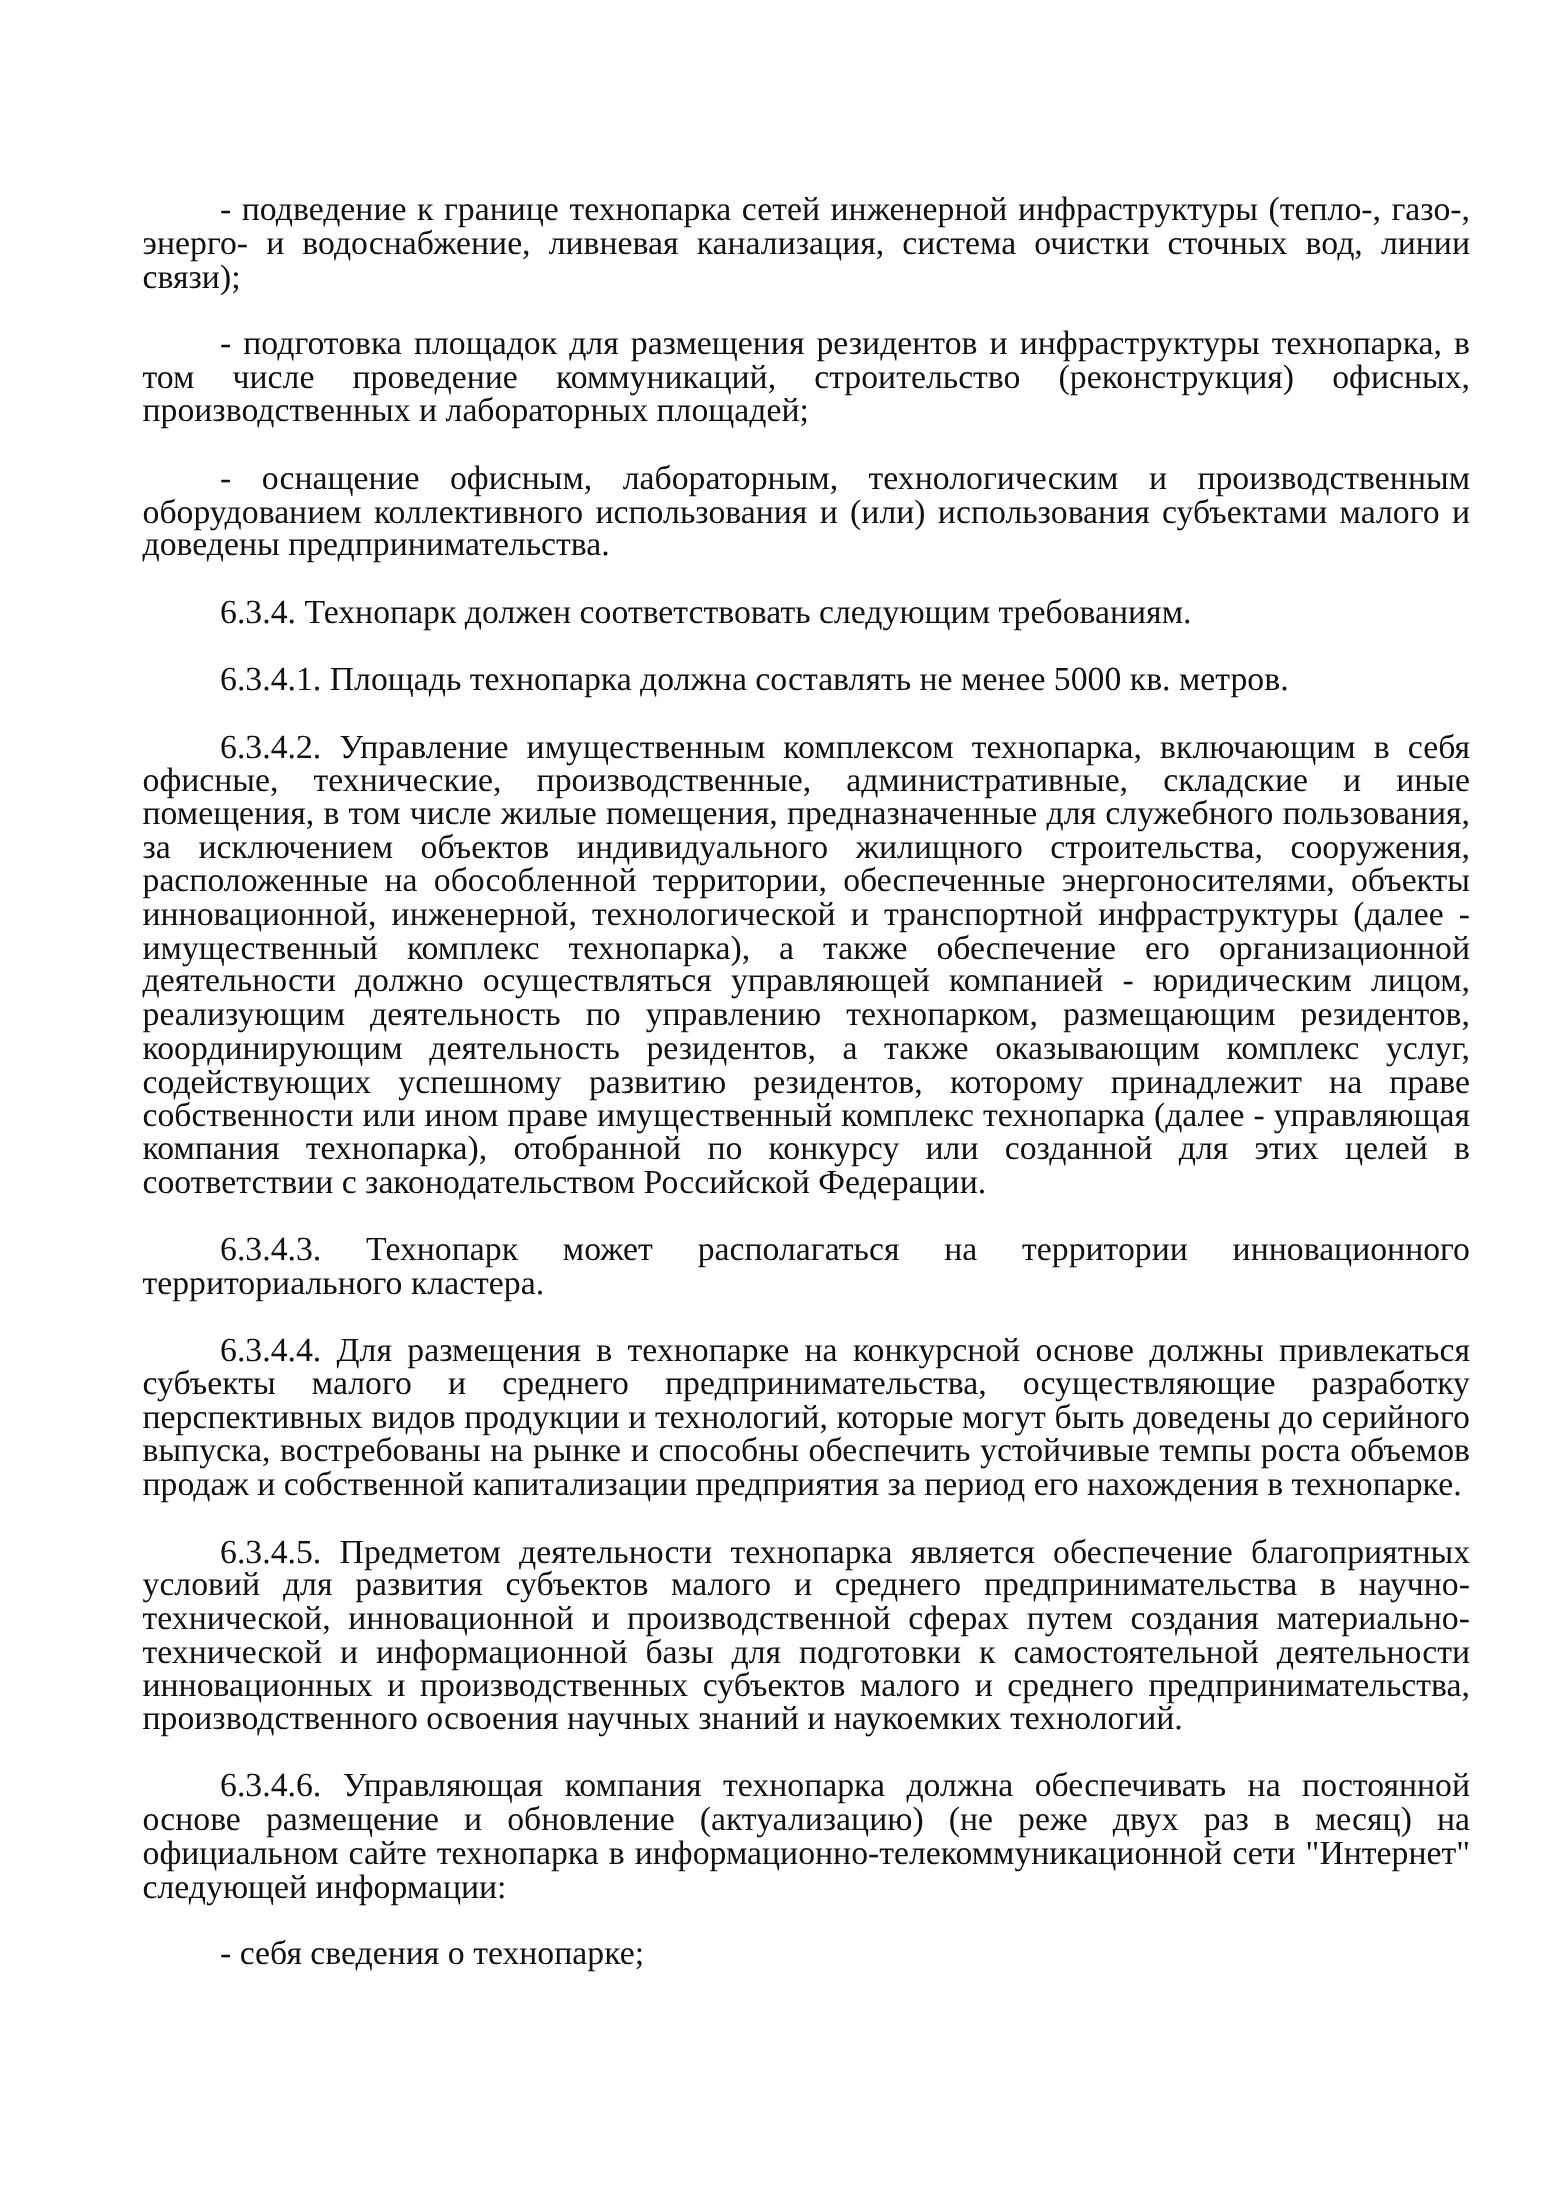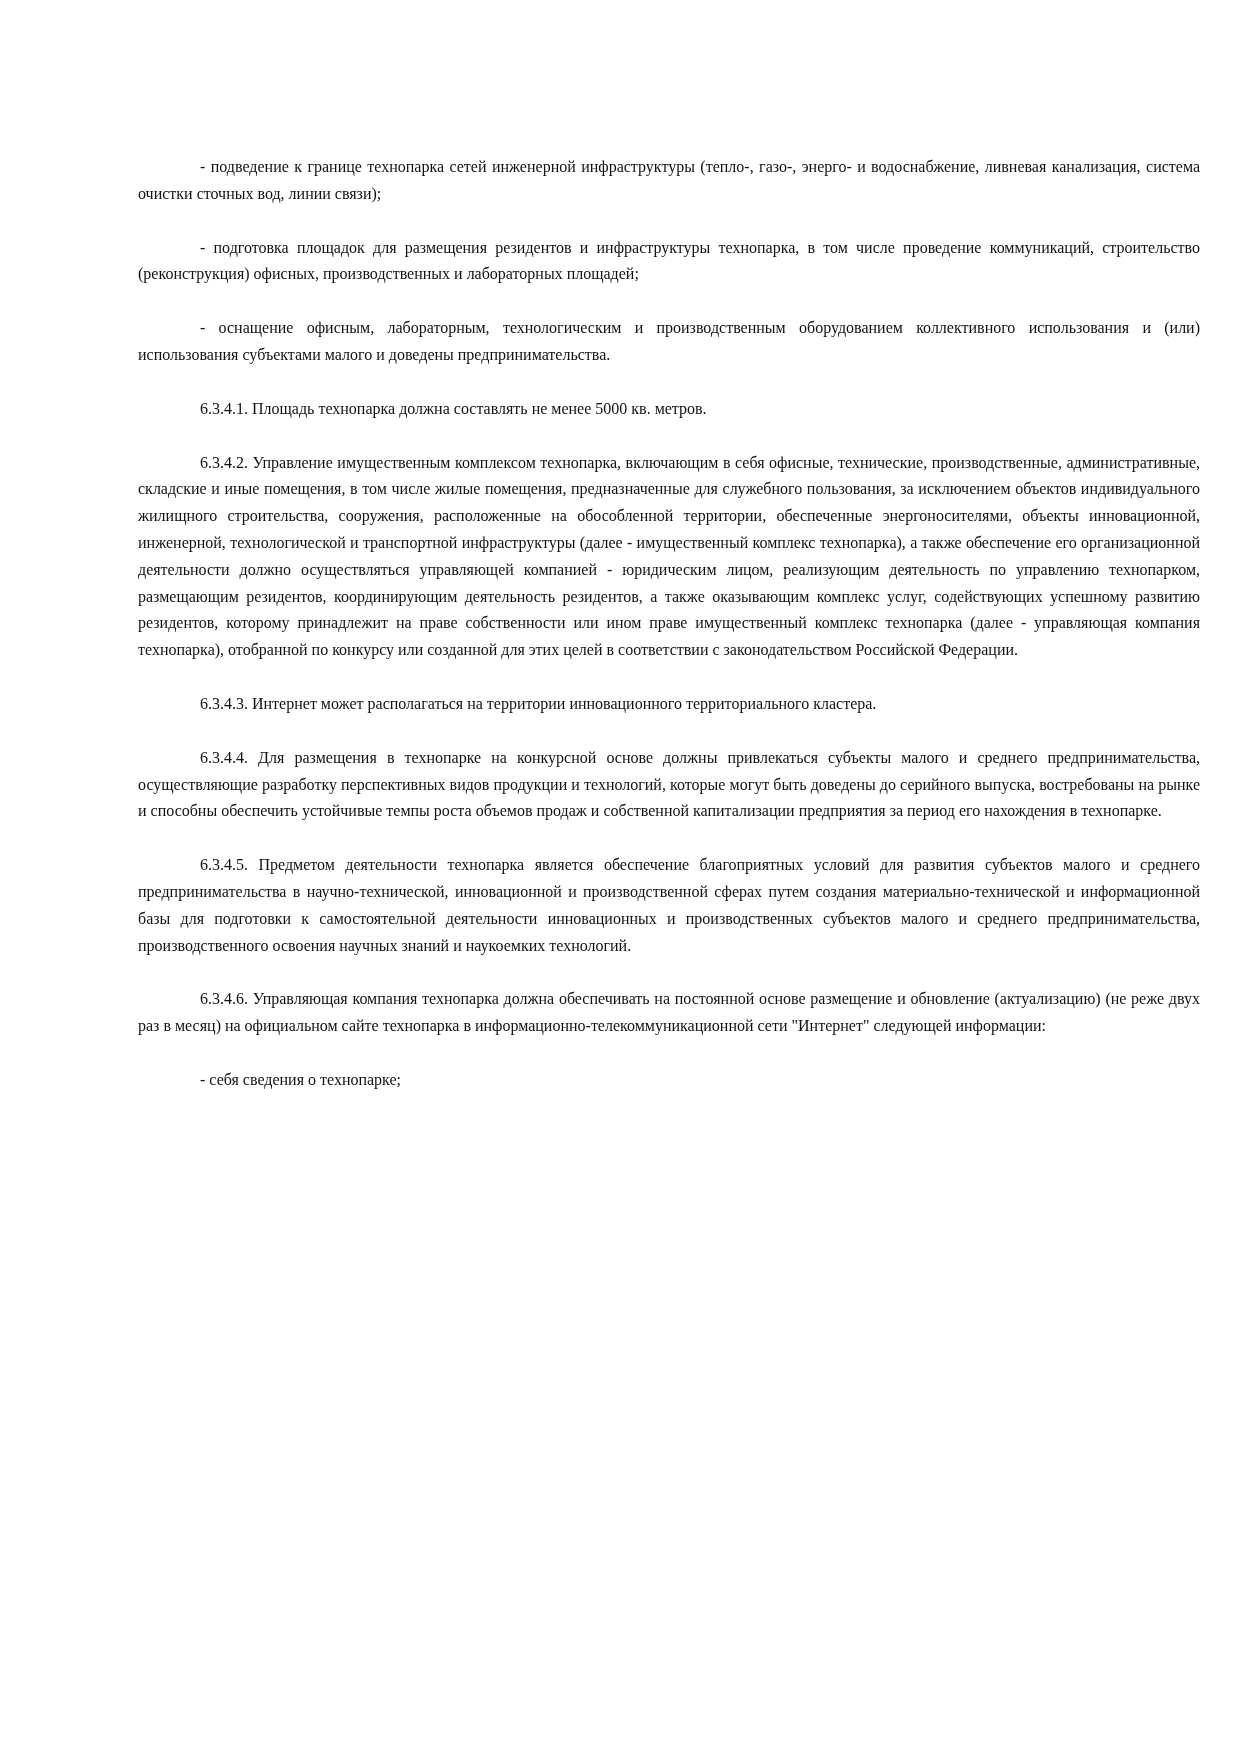--- a/index.html
+++ b/index.html
@@ -12,39 +12,39 @@
     height: 1754px;
     position: relative;
     overflow: hidden;
   }
   .page {
     position: absolute;
     left: 114px;
     top: 154px;
     width: 1062px;
     font-family: "Liberation Serif", "DejaVu Serif", serif;
-    font-size: 16px;
+    font-size: 27px;
     line-height: 26.8px;
     color: #111111;
-    margin-left: 24px;
   }
   .para {
     margin: 0 0 27px 0;
     text-indent: 62px;
     text-align: justify;
     text-align-last: left;
   }
 </style>
 </head>
 <body>
 
 <div class="page">
   <p class="para">- подведение к границе технопарка сетей инженерной инфраструктуры (тепло-, газо-, энерго- и водоснабжение, ливневая канализация, система очистки сточных вод, линии связи);</p>
   <p class="para">- подготовка площадок для размещения резидентов и инфраструктуры технопарка, в том числе проведение коммуникаций, строительство (реконструкция) офисных, производственных и лабораторных площадей;</p>
   <p class="para">- оснащение офисным, лабораторным, технологическим и производственным оборудованием коллективного использования и (или) использования субъектами малого и доведены предпринимательства.</p>
+  <p class="para">6.3.4. Технопарк должен соответствовать следующим требованиям.</p>
   <p class="para">6.3.4.1. Площадь технопарка должна составлять не менее 5000 кв. метров.</p>
   <p class="para">6.3.4.2. Управление имущественным комплексом технопарка, включающим в себя офисные, технические, производственные, административные, складские и иные помещения, в том числе жилые помещения, предназначенные для служебного пользования, за исключением объектов индивидуального жилищного строительства, сооружения, расположенные на обособленной территории, обеспеченные энергоносителями, объекты инновационной, инженерной, технологической и транспортной инфраструктуры (далее - имущественный комплекс технопарка), а также обеспечение его организационной деятельности должно осуществляться управляющей компанией - юридическим лицом, реализующим деятельность по управлению технопарком, размещающим резидентов, координирующим деятельность резидентов, а также оказывающим комплекс услуг, содействующих успешному развитию резидентов, которому принадлежит на праве собственности или ином праве имущественный комплекс технопарка (далее - управляющая компания технопарка), отобранной по конкурсу или созданной для этих целей в соответствии с законодательством Российской Федерации.</p>
-  <p class="para">6.3.4.3. Интернет может располагаться на территории инновационного территориального кластера.</p>
+  <p class="para">6.3.4.3. Технопарк может располагаться на территории инновационного территориального кластера.</p>
   <p class="para">6.3.4.4. Для размещения в технопарке на конкурсной основе должны привлекаться субъекты малого и среднего предпринимательства, осуществляющие разработку перспективных видов продукции и технологий, которые могут быть доведены до серийного выпуска, востребованы на рынке и способны обеспечить устойчивые темпы роста объемов продаж и собственной капитализации предприятия за период его нахождения в технопарке.</p>
   <p class="para">6.3.4.5. Предметом деятельности технопарка является обеспечение благоприятных условий для развития субъектов малого и среднего предпринимательства в научно-технической, инновационной и производственной сферах путем создания материально-технической и информационной базы для подготовки к самостоятельной деятельности инновационных и производственных субъектов малого и среднего предпринимательства, производственного освоения научных знаний и наукоемких технологий.</p>
   <p class="para">6.3.4.6. Управляющая компания технопарка должна обеспечивать на постоянной основе размещение и обновление (актуализацию) (не реже двух раз в месяц) на официальном сайте технопарка в информационно-телекоммуникационной сети "Интернет" следующей информации:</p>
   <p class="para">- себя сведения о технопарке;</p>
 </div>
 
 </body></html>

